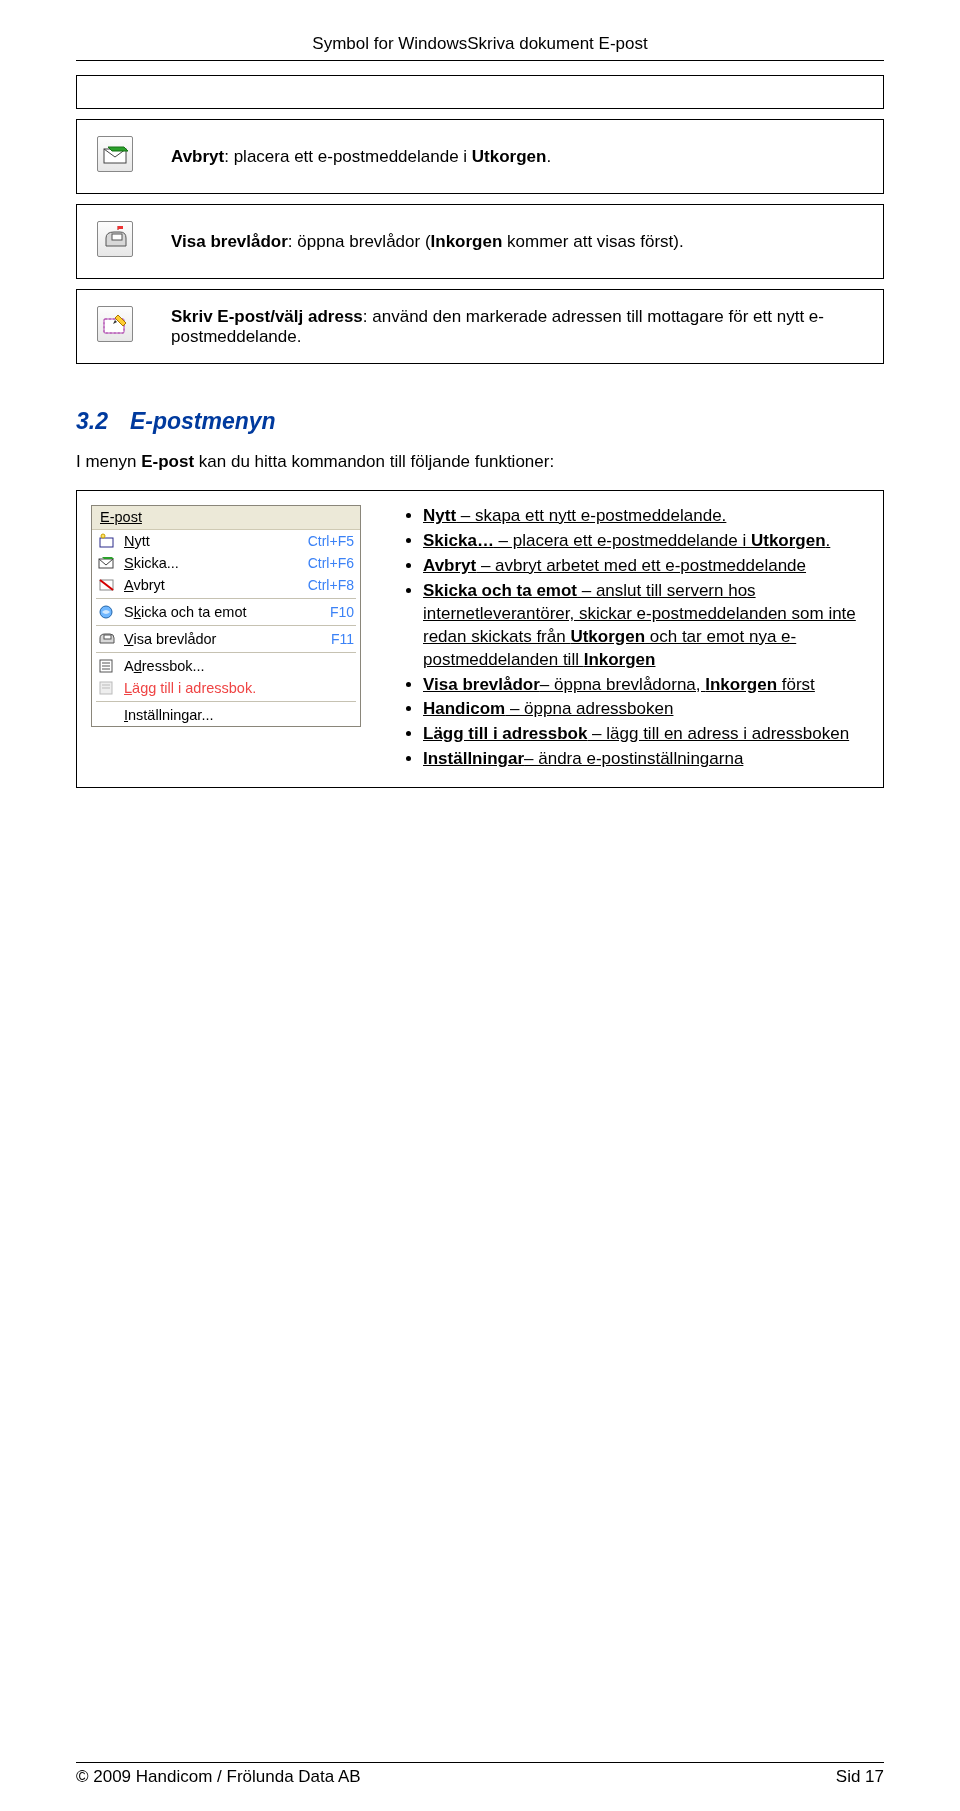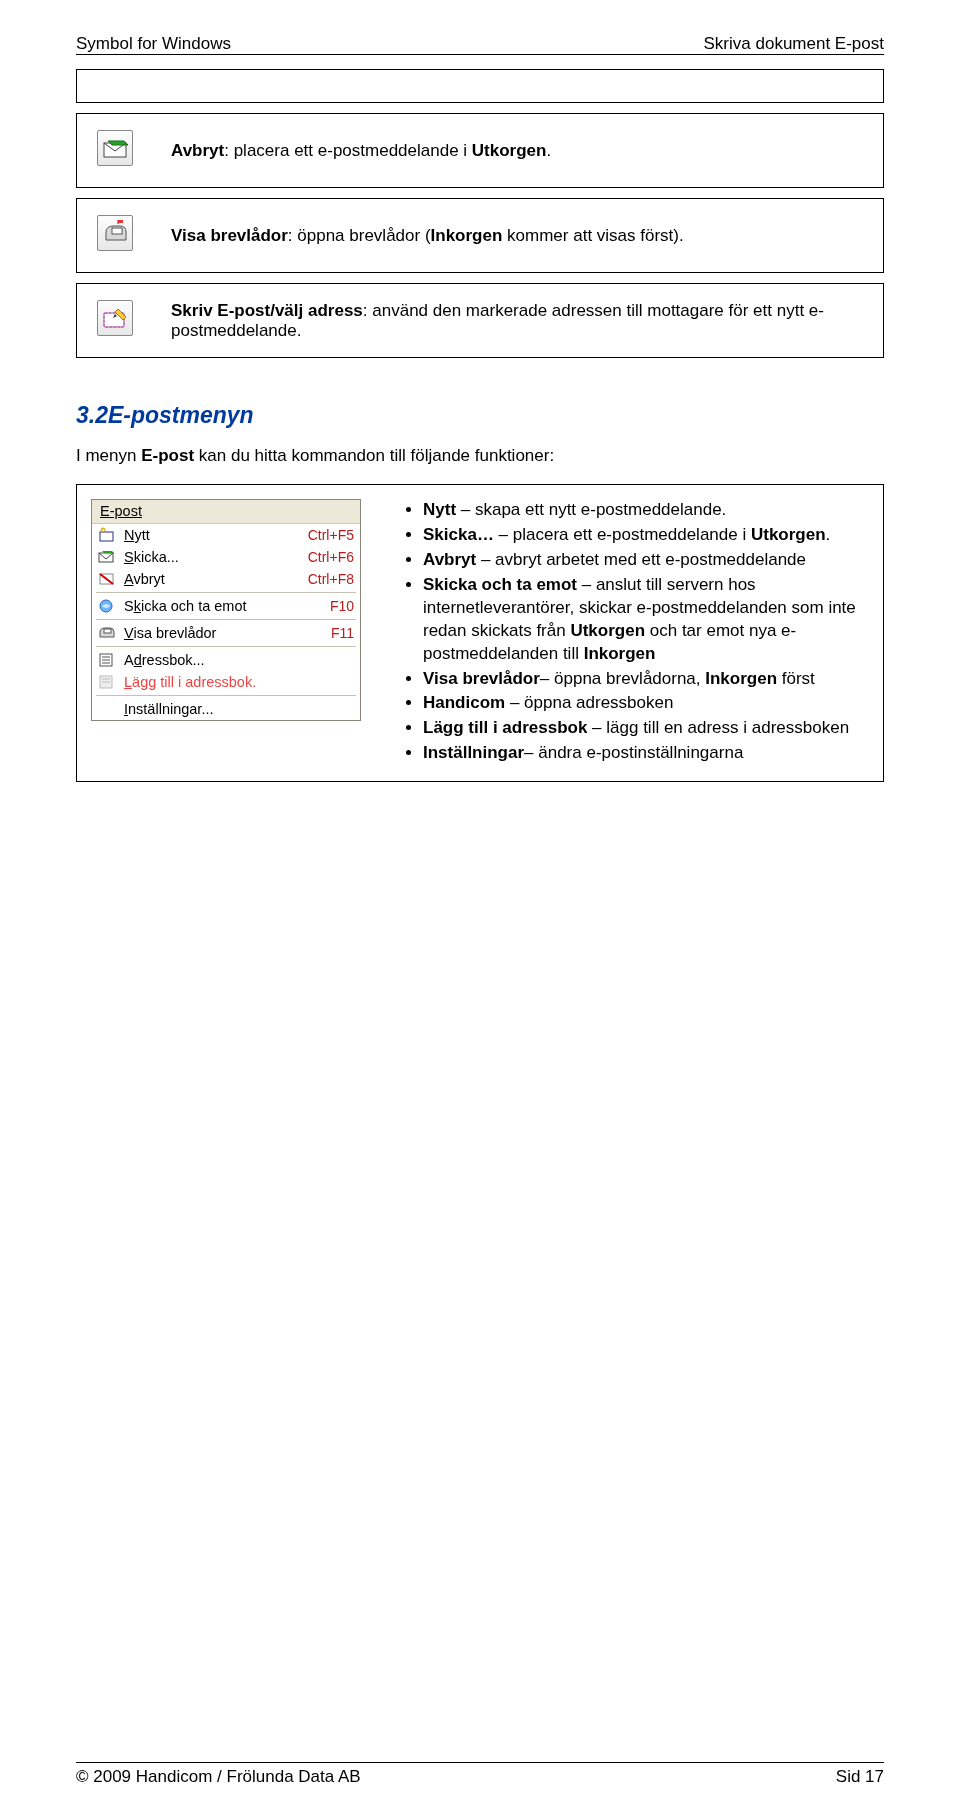--- a/index.html
+++ b/index.html
@@ -15,21 +15,22 @@
   .page {
     width: 960px;
     min-height: 1811px;
     padding: 34px 76px 24px 76px;
     position: relative;
     display: flex;
     flex-direction: column;
   }
   .topbar {
     display: flex;
-    justify-content: space-between;
+    justify-content: center;
+    margin-bottom: 6px;
   }
   .hr {
     border: none;
     border-top: 1px solid #000;
     margin: 0 0 14px 0;
   }
   
   .outerbox {
     border: 1.3px solid #000;
     width: 100%;
@@ -57,21 +58,21 @@
   }
   .iconbtn svg { position:absolute; left:2px; top:2px; }
   
   .secthead {
     color: #003a9e;
     font-style: italic;
     font-weight: bold;
     font-size: 23px;
     margin: 34px 0 16px 0;
   }
-  .secthead .num { }
+  .secthead .num { margin-right: 22px; }
   .para { margin: 0 0 16px 0; line-height: 1.35; }
   
   .menuWrap {
     border: 1.3px solid #000;
     width: 100%;
   }
   .menuWrap > table { border-collapse: collapse; width:100%; }
   .menuWrap > table > tbody > tr > td { vertical-align: top; padding: 14px 16px; }
   .menucell { width: 310px; padding:14px 12px 14px 14px !important; }
   
@@ -97,30 +98,31 @@
     gap:6px;
   }
   .dropdown .row.dis { color:#ef4444; }
   .dropdown .ico {
     width: 22px; height: 18px;
     display:inline-flex; align-items:center; justify-content:center;
     flex-shrink:0;
   }
   .dropdown .lbl { flex:1; white-space:nowrap; }
   .dropdown .lbl .ul { text-decoration: underline; }
-  .dropdown .sc  { color:#b91c1c; white-space:nowrap; font-size:14px; }
+  .dropdown .sc  { color:#3b82f6; white-space:nowrap; font-size:14px; }
   .dropdown .row.dis .sc { color:#9a9a9a; }
   
   ul.bul {
     margin: 0;
     padding-left: 20px;
   }
   ul.bul li {
     line-height: 1.35;
     margin-bottom: 2px;
+    text-decoration: underline;
   }
   .b { font-weight: bold; }
   .footer {
     margin-top: auto;
     padding-top: 20px;
   }
   .footer .hr2 {
     border:none; border-top:1px solid #000; margin:0 0 4px 0;
   }
   .footer .row {

